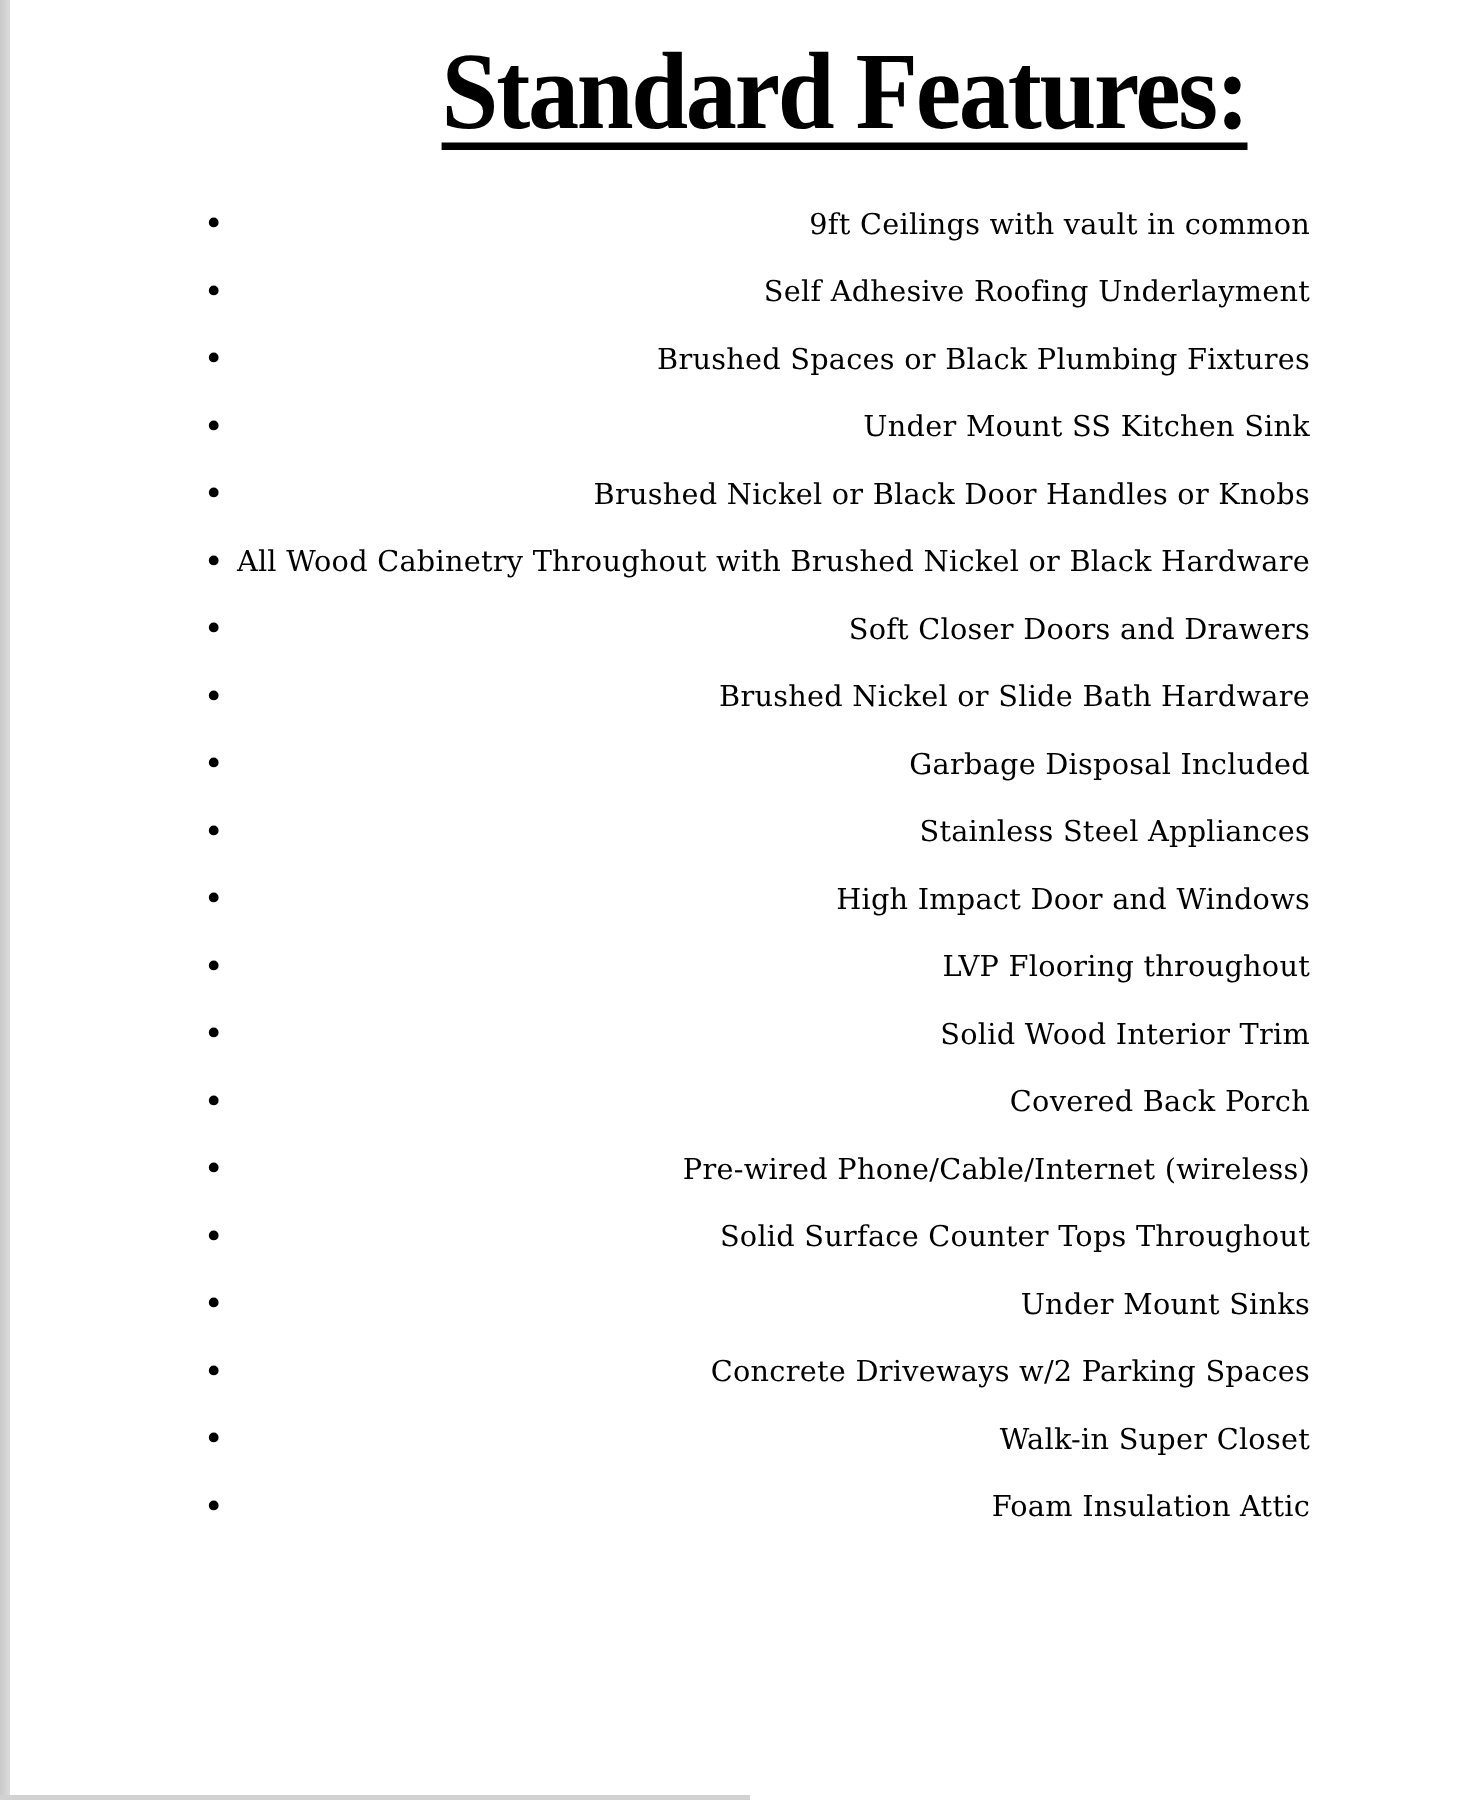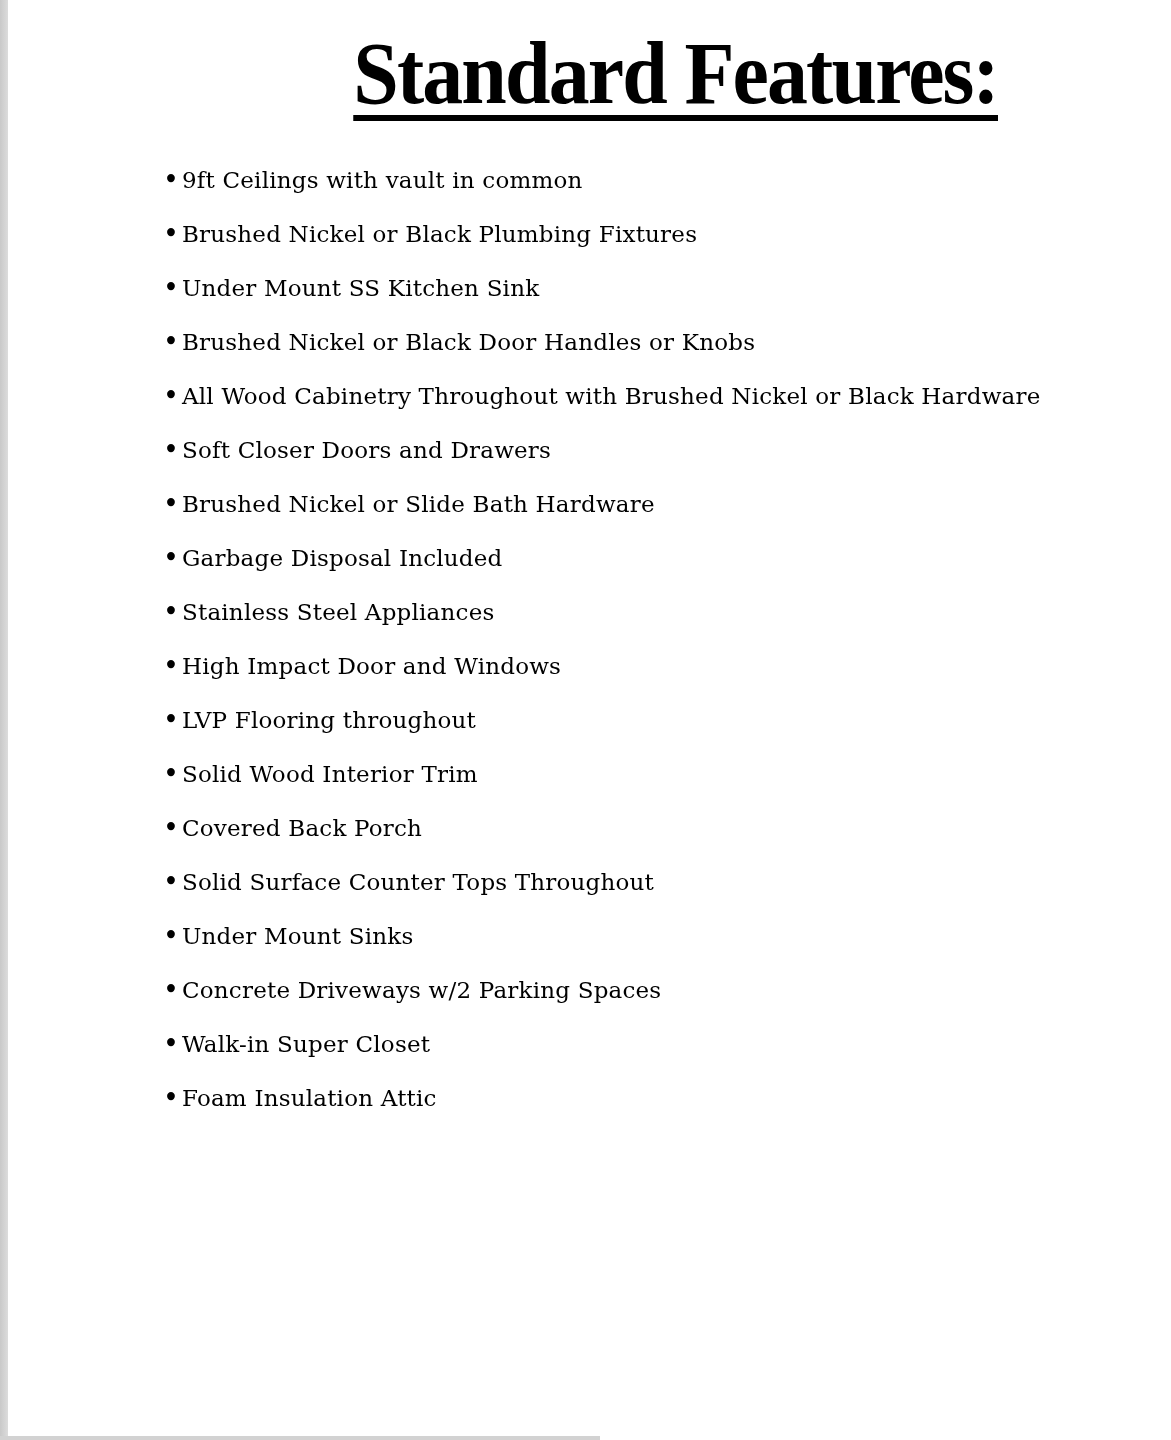--- a/index.html
+++ b/index.html
@@ -48,20 +48,21 @@
     text-decoration-thickness:6px;
     text-underline-offset:12px;
     color:var(--text);
     white-space:nowrap;
   }
   .features-list{
     position:absolute;left:0;top:169px;
     width:1040px;
     list-style:none;
     padding-left:174px;
+    text-align:right;
   }
   .features-list li{
     position:relative;
     font-size:23px;
     line-height:23px;
     margin-bottom:31px;
     letter-spacing:0.2px;
     white-space:nowrap;
   }
   .features-list li::before{
@@ -79,31 +80,33 @@
 <div class="viewer-left-edge"></div>
 <div class="viewer-bottom-edge"></div>
 
 <div class="page">
   <div class="title-wrap">
     <h1 class="doc-title">Standard Features:</h1>
   </div>
 
   <ul class="features-list">
       <li>9ft Ceilings with vault in common</li>
-      <li>Brushed Nickel or Black Plumbing Fixtures</li>
+      <li>Self Adhesive Roofing Underlayment</li>
+      <li>Brushed Spaces or Black Plumbing Fixtures</li>
       <li>Under Mount SS Kitchen Sink</li>
       <li>Brushed Nickel or Black Door Handles or Knobs</li>
       <li>All Wood Cabinetry Throughout with Brushed Nickel or Black Hardware</li>
       <li>Soft Closer Doors and Drawers</li>
       <li>Brushed Nickel or Slide Bath Hardware</li>
       <li>Garbage Disposal Included</li>
       <li>Stainless Steel Appliances</li>
       <li>High Impact Door and Windows</li>
       <li>LVP Flooring throughout</li>
       <li>Solid Wood Interior Trim</li>
       <li>Covered Back Porch</li>
+      <li>Pre-wired Phone/Cable/Internet (wireless)</li>
       <li>Solid Surface Counter Tops Throughout</li>
       <li>Under Mount Sinks</li>
       <li>Concrete Driveways w/2 Parking Spaces</li>
       <li>Walk-in Super Closet</li>
       <li>Foam Insulation Attic</li>
     </ul>
 </div>
 
 </body></html>

